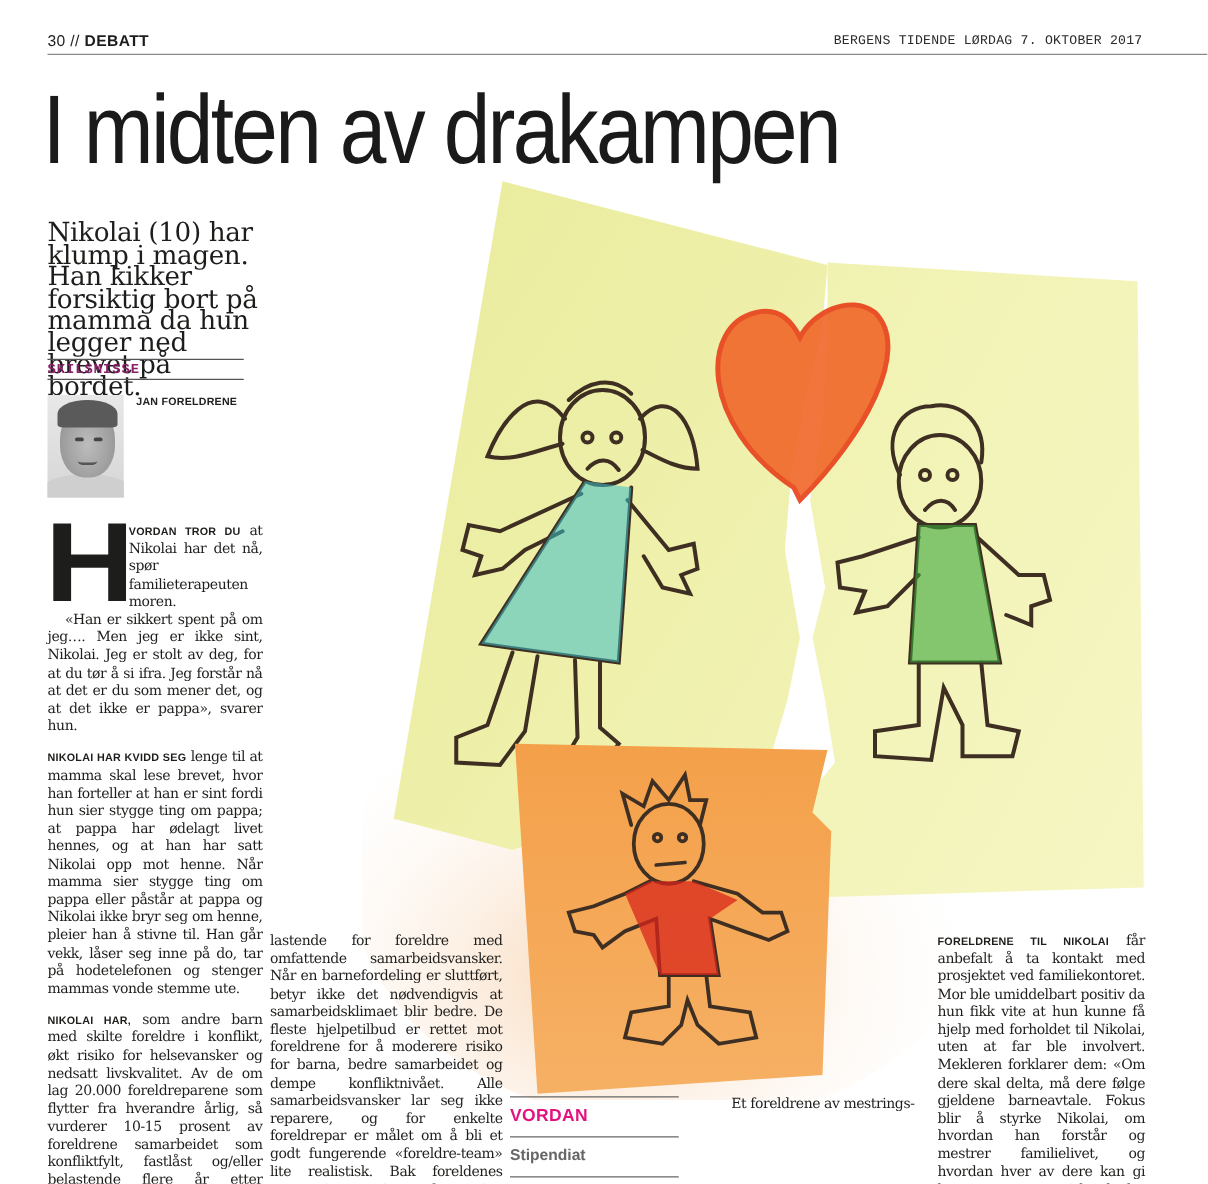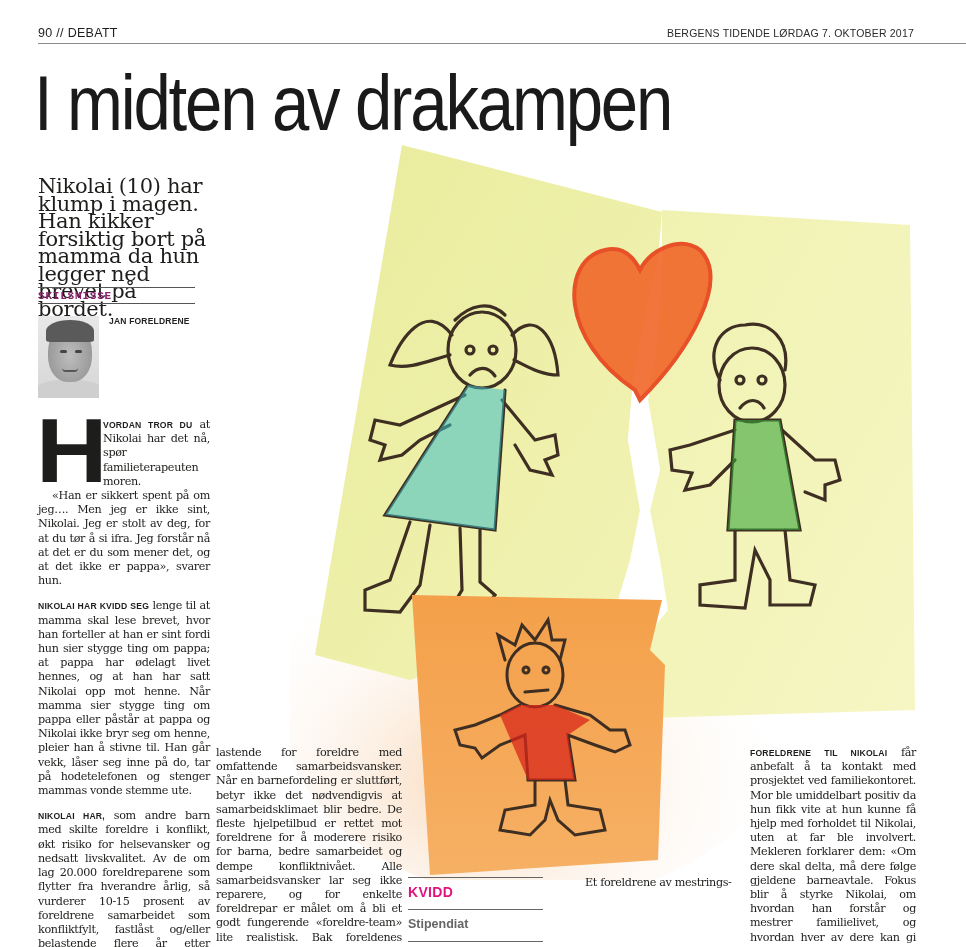--- a/index.html
+++ b/index.html
@@ -2,22 +2,22 @@
 <html><head>
 <meta charset="utf-8">
 <style>
   * { box-sizing: border-box; margin: 0; padding: 0; }
   html, body { width: 966px; height: 947px; overflow: hidden; background: #ffffff; }
   body { position: relative; font-family: "DejaVu Serif", serif; color: #1d1d1b; }
 
   .masthead { position: absolute; left: 38px; top: 26px; width: 928px; height: 18px; border-bottom: 1.5px solid #8a8a8a; }
   .masthead .left { position: absolute; left: 0; top: 0; font-family: "Liberation Sans", sans-serif; font-size: 12.5px; color: #1d1d1b; letter-spacing: 0.3px; }
   .masthead .left .pg { font-weight: normal; }
-  .masthead .left .sec { font-weight: normal; }
-  .masthead .right { position: absolute; right: 52px; top: 1px; font-family: Liberation Sans, sans-serif; font-size: 10.5px; color: #2a2a2a; letter-spacing: 0.2px; }
+  .masthead .left .sec { font-weight: bold; }
+  .masthead .right { position: absolute; right: 52px; top: 1px; font-family: Liberation Mono, monospace; font-size: 10.5px; color: #2a2a2a; letter-spacing: 0.2px; }
 
   .headline { position: absolute; left: 34px; top: 64px; font-family: "Liberation Sans", sans-serif; font-weight: normal; font-size: 78px; letter-spacing: -2.5px; color: #1a1a1a; line-height: 1; transform: scaleX(0.86); transform-origin: left top; white-space: nowrap; }
 
   .ingress { position: absolute; left: 38px; top: 178px; width: 172px; font-family: "DejaVu Serif", serif; font-size: 21px; line-height: 17.5px; color: #1d1d1b; letter-spacing: -0.3px; }
 
   .tagrule { position: absolute; left: 38px; width: 157px; border-top: 1px solid #555; }
   .tag { position: absolute; left: 38px; top: 290px; font-family: Liberation Mono, monospace; font-weight: bold; font-size: 11px; color: #8a1f6a; letter-spacing: 0.8px; }
 
   .author-photo { position: absolute; left: 38px; top: 316px; width: 61px; height: 82px; background: linear-gradient(180deg, #e8e8e8 0%, #d6d6d6 100%); overflow: hidden; }
   .author-photo .head { position: absolute; left: 10px; top: 8px; width: 44px; height: 58px; border-radius: 48% 48% 44% 44%; background: radial-gradient(ellipse at 50% 55%, #bdbdbd 0%, #9a9a9a 70%, #777 100%); }
@@ -47,21 +47,21 @@
   .fakta-title { position: absolute; left: 408px; top: 884px; font-family: "Liberation Sans", sans-serif; font-weight: bold; font-size: 14px; color: #e2137f; letter-spacing: 0.3px; }
   .fakta-sub { position: absolute; left: 408px; top: 917px; font-family: "Liberation Sans", sans-serif; font-weight: bold; font-size: 12.5px; color: #666; }
 
   .illustration { position: absolute; left: 290px; top: 140px; width: 676px; height: 740px; }
 </style>
 </head>
 <body>
 
 <div class="masthead">
   <div class="left">
-    <span class="pg">90</span>
+    <span class="pg">30</span>
     <span class="pg">//</span>
     <span class="sec">DEBATT</span>
   </div>
   <div class="right">BERGENS TIDENDE LØRDAG 7. OKTOBER 2017</div>
 </div>
 
 <h1 class="headline">I midten av drakampen</h1>
 
 <div class="illustration">
   <svg width="676" height="740" viewBox="0 0 676 740">
@@ -166,21 +166,21 @@
   <p><span class="lead">NIKOLAI HAR KVIDD SEG</span><span> lenge til at mamma skal lese brevet, hvor han forteller at han er sint fordi hun sier stygge ting om pappa; at pappa har ødelagt livet hennes, og at han har satt Nikolai opp mot henne. Når mamma sier stygge ting om pappa eller påstår at pappa og Nikolai ikke bryr seg om henne, pleier han å stivne til. Han går vekk, låser seg inne på do, tar på hodetelefonen og stenger mammas vonde stemme ute.</span></p>
   <p class="cont"><span class="lead">NIKOLAI HAR,</span><span> som andre barn med skilte foreldre i konflikt, økt risiko for helsevansker og nedsatt livskvalitet. Av de om lag 20.000 foreldreparene som flytter fra hverandre årlig, så vurderer 10-15 prosent av foreldrene samarbeidet som konfliktfylt, fastlåst og/eller belastende flere år etter bruddet.</span></p>
 
 </div>
 
 <div class="col col2">
   <p class="cont">lastende for foreldre med omfattende samarbeidsvansker. Når en barnefordeling er sluttført, betyr ikke det nødvendigvis at samarbeidsklimaet blir bedre. De fleste hjelpetilbud er rettet mot foreldrene for å moderere risiko for barna, bedre samarbeidet og dempe konfliktnivået. Alle samarbeidsvansker lar seg ikke reparere, og for enkelte foreldrepar er målet om å bli et godt fungerende «foreldre-team» lite realistisk. Bak foreldenes motsetninger, sinne, frustrasjon og</p>
 </div>
 
 <div class="fakta-rule" style="top:877px;"></div>
-<div class="fakta-title">KVIDD</div>
+<div class="fakta-title">VORDAN</div>
 <div class="fakta-rule" style="top:909px;"></div>
 <div class="fakta-sub">Stipendiat</div>
 <div class="fakta-rule" style="top:941px;"></div>
 
 <div class="col col4">
   <p class="indent cont">Et foreldrene av mestrings-</p>
 </div>
 
 <div class="col col5">
   <p class="cont"><span class="lead">FORELDRENE TIL NIKOLAI</span><span> får anbefalt å ta kontakt med prosjektet ved familiekontoret. Mor ble umiddelbart positiv da hun fikk vite at hun kunne få hjelp med forholdet til Nikolai, uten at far ble involvert. Mekleren forklarer dem: «Om dere skal delta, må dere følge gjeldene barneavtale. Fokus blir å styrke Nikolai, om hvordan han forstår og mestrer familielivet, og hvordan hver av dere kan gi ham støtte og motvirke skader fra konflikten deres. Det vil også kreve at dere</span></p>

